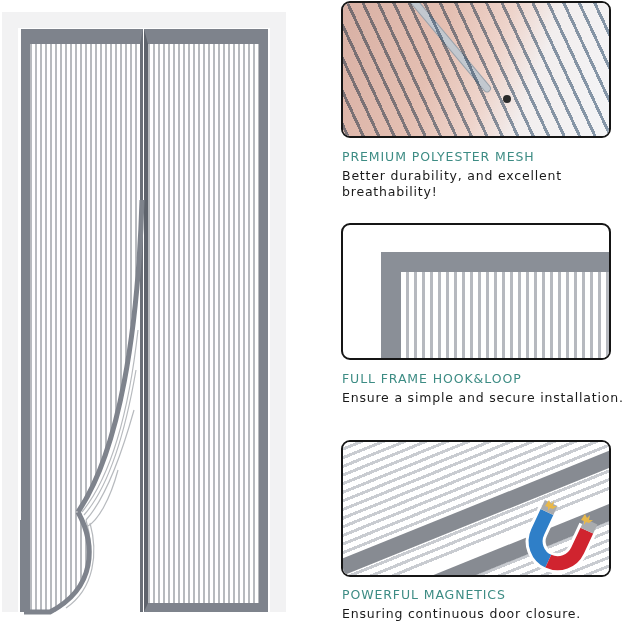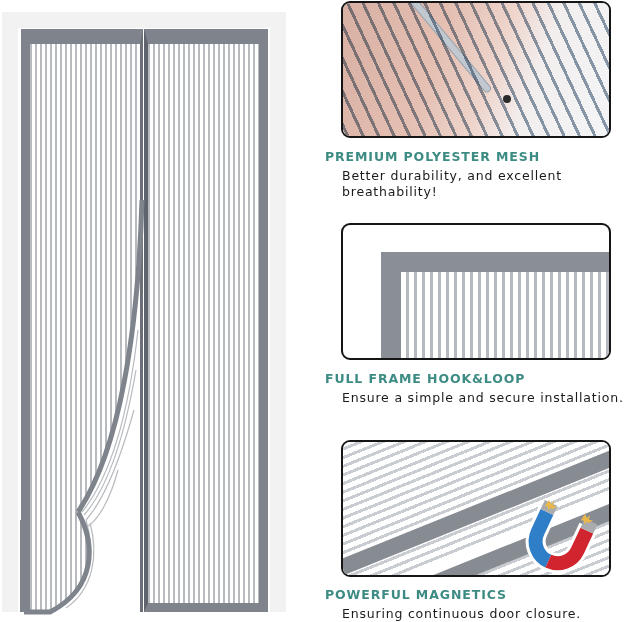--- a/index.html
+++ b/index.html
@@ -76,21 +76,21 @@
     .c3 .band.b1 { left: -20px; top: 125px; }
     .c3 .band.b2 { left: 50px;  top: 150px; }
     .c3 .gap {
       position: absolute; height: 12px; width: 420px; background: #ffffff; transform: rotate(-22deg); transform-origin: left center;
       left: 20px; top: 150px;
     }
     .magnet-svg { position: absolute; left: 178px; top: 52px; width: 80px; height: 80px; }
 
     
     .feat-title {
-      position: absolute; left: 325px; font-family: "DejaVu Sans", sans-serif; font-weight: bold;
+      position: absolute; left: 342px; font-family: "DejaVu Sans", sans-serif; font-weight: normal;
       font-size: 12.5px; letter-spacing: 0.9px; color: #3d8c84;
     }
     .feat-desc {
       position: absolute; left: 342px; font-family: "DejaVu Sans", sans-serif;
       font-size: 12.5px; letter-spacing: 0.8px; color: #1a1a1a; line-height: 16px; width: 300px;
     }
   </style>
 </head>
 <body>
 

